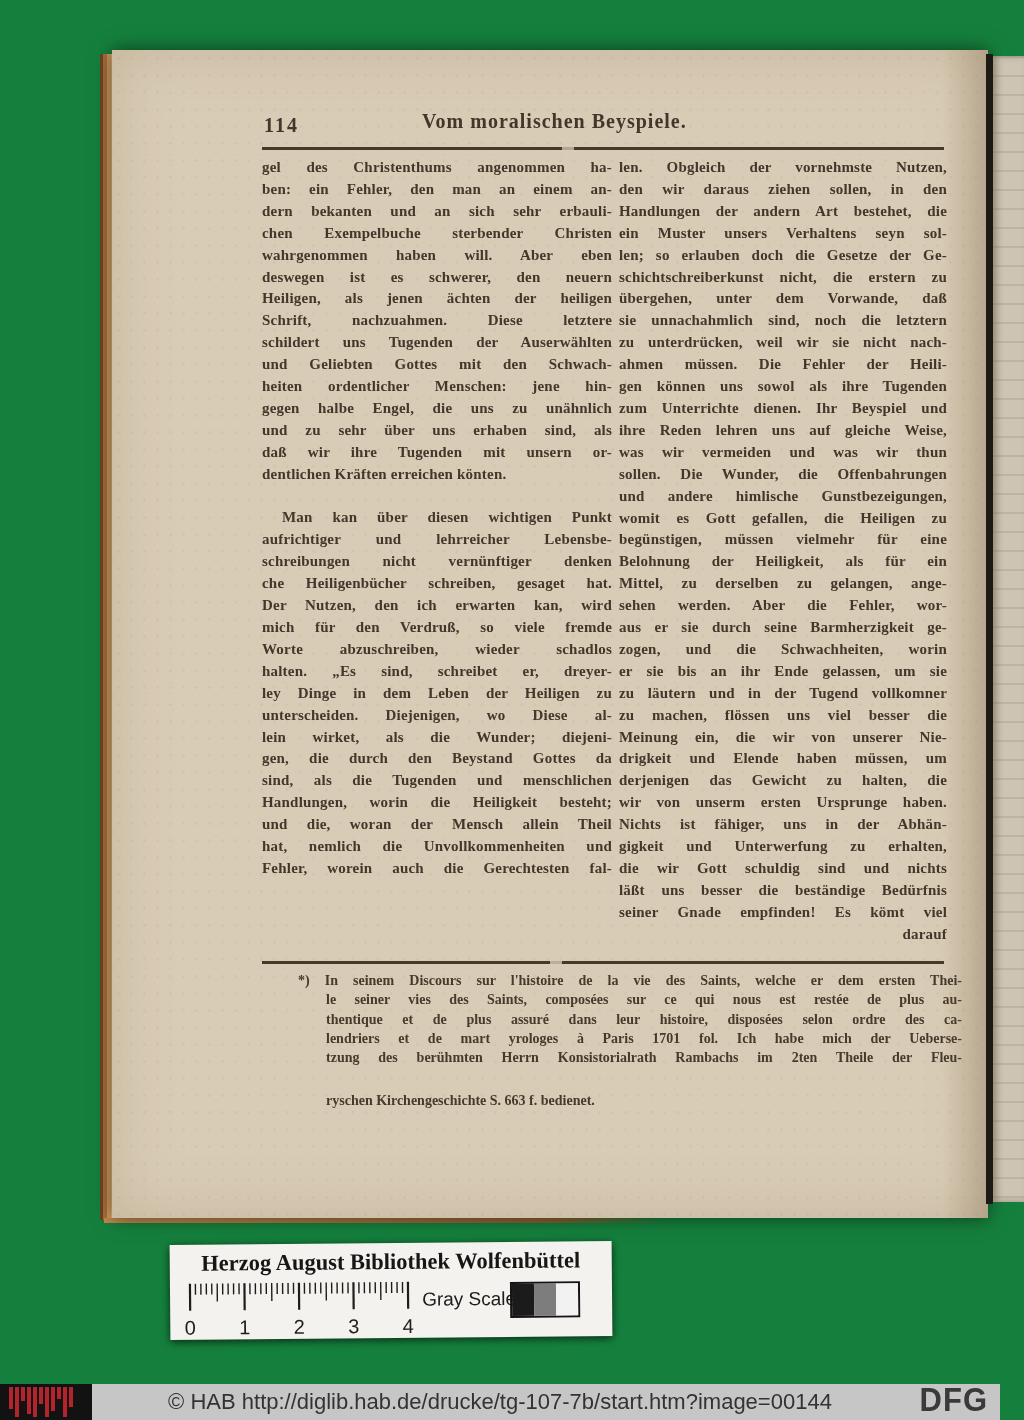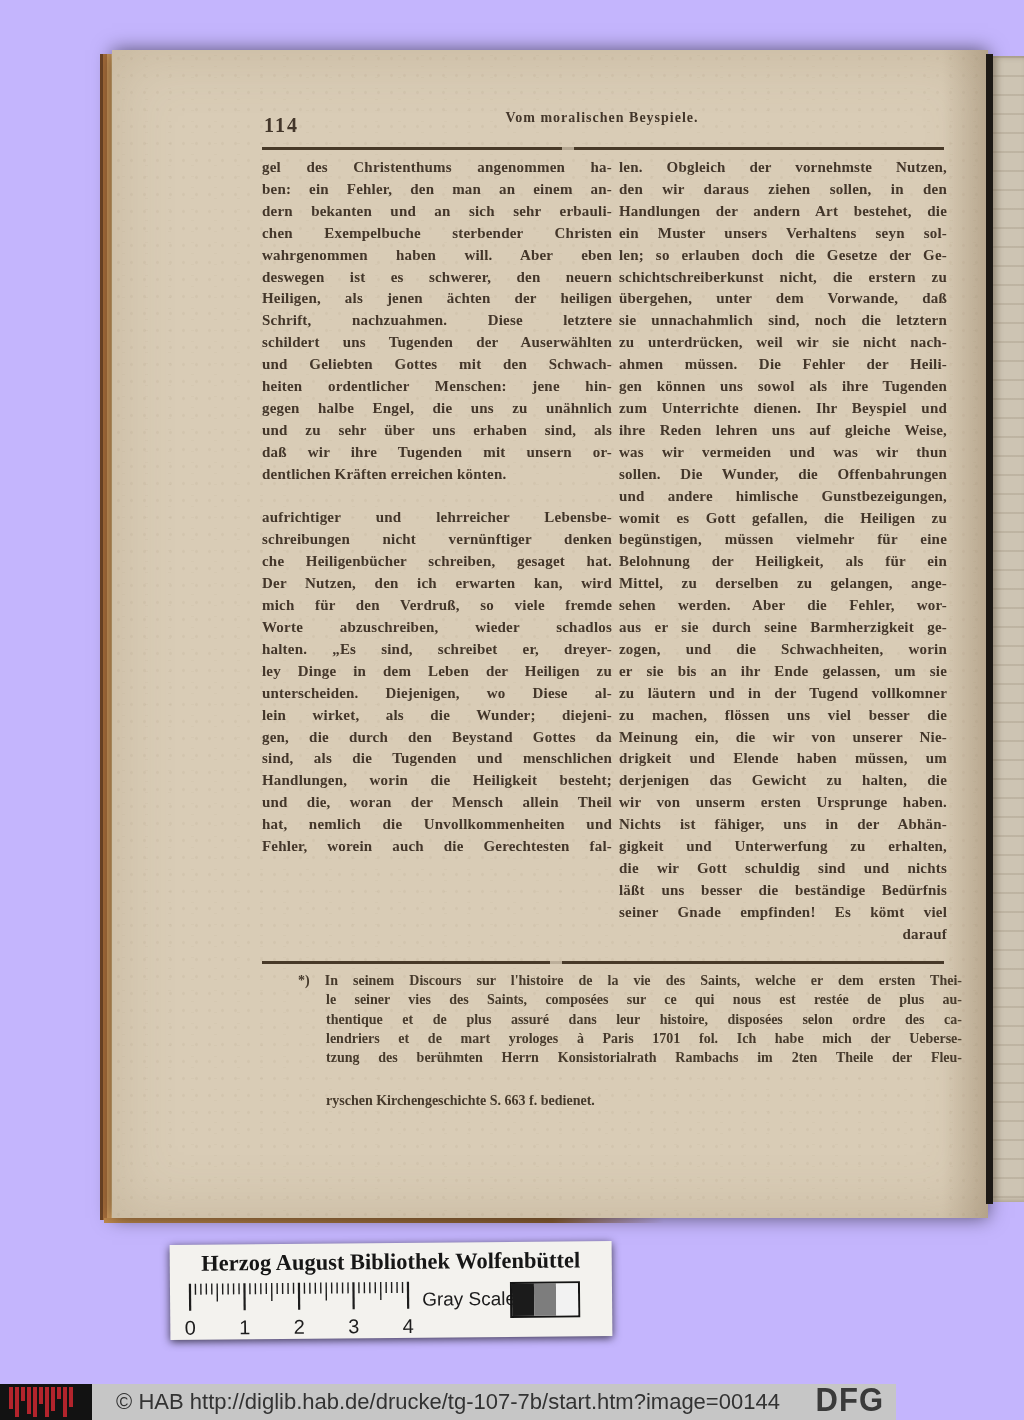--- a/index.html
+++ b/index.html
@@ -1,16 +1,16 @@
 <!DOCTYPE html>
 <html><head>
 <meta charset="utf-8">
 <style>
   html,body{margin:0;padding:0;}
-  #stage{position:relative;width:1024px;height:1420px;background:#c4b5fd;overflow:hidden;
+  #stage{position:relative;width:1024px;height:1420px;background:#15803d;overflow:hidden;
          font-family:"Liberation Serif",serif;}
   
   #page-edges{position:absolute;left:100px;top:54px;width:14px;height:1166px;
     background:linear-gradient(90deg,#6e4526 0 3px,#a96f3c 3px 7px,#cf9a5d 7px 11px,#dfb57a 11px 14px);}
   #edge-bottom{position:absolute;left:104px;top:1218px;width:560px;height:5px;
     background:linear-gradient(90deg,#c08a4e,#8a5f33 80%,transparent);}
   #book-page{position:absolute;left:112px;top:50px;width:876px;height:1168px;
     background:#d9ccb6;
     background-image:radial-gradient(rgba(120,100,70,.07) 1px,transparent 1.6px),
                      radial-gradient(rgba(150,130,100,.06) 1px,transparent 1.4px);
@@ -18,22 +18,22 @@
     box-shadow:0 0 18px rgba(0,0,0,.55), inset 0 0 60px rgba(140,115,80,.25);}
   #book-page::after{content:"";position:absolute;right:0;top:0;width:46px;height:100%;
     background:linear-gradient(90deg,transparent,rgba(120,98,70,.28));}
   
   #gutter-gap{position:absolute;left:986px;top:54px;width:7px;height:1150px;background:#1d1915;}
   #facing-page{position:absolute;left:993px;top:56px;width:31px;height:1146px;background:#cdc4b3;
     background-image:repeating-linear-gradient(to bottom,rgba(110,95,72,.16) 0 2px,transparent 2px 19px);
     box-shadow:inset 4px 0 6px rgba(90,75,55,.45);}
   
   .pg-num{position:absolute;left:152px;top:64px;font-size:20px;font-weight:700;color:#43362a;letter-spacing:2px;}
-  .run-title{position:absolute;left:310px;top:60px;width:360px;text-align:center;
-    font-size:14px;font-weight:700;color:#43362a;letter-spacing:1px;}
+  .run-title{position:absolute;left:310px;top:60px;width:360px;
+    font-size:20px;font-weight:700;color:#43362a;letter-spacing:1px;}
   .head-rule{position:absolute;left:150px;top:97px;width:682px;height:3px;
     background:linear-gradient(90deg,#473928 0 300px,rgba(71,57,40,.25) 300px 312px,#473928 312px 100%);}
   
   .col{position:absolute;top:107px;font-weight:700;font-size:15px;line-height:21.9px;
     color:#43362a;text-align:justify;letter-spacing:.2px;}
   #col-left{left:150px;width:350px;}
   #col-right{left:507px;width:328px;}
   .tline{text-align-last:justify;}
   .tline.nojust{text-align-last:left;}
   .tline.catchword{text-align-last:right;}
@@ -51,21 +51,21 @@
   #ruler-card{position:absolute;left:170px;top:1243px;width:442px;height:95px;background:#f3f2ee;
     transform:rotate(-.5deg);box-shadow:0 2px 8px rgba(0,0,0,.7);}
   #ruler-title{position:absolute;left:0;top:6px;width:100%;text-align:center;font-weight:700;
     font-size:22.5px;color:#161616;white-space:nowrap;font-family:"Liberation Serif",serif;}
   #ruler-svg{position:absolute;left:10px;top:37px;}
   #grayscale-label{position:absolute;left:252px;top:46px;font-family:"Liberation Sans",sans-serif;
     font-size:19px;color:#1c1c1c;}
   #swatches{position:absolute;left:340px;top:40px;height:32px;border:2px solid #141414;display:flex;}
   .swatch{width:22px;height:32px;}
   
-  #footer-bar{position:absolute;left:0;top:1384px;width:896px;height:36px;background:#c6c6c6;}
+  #footer-bar{position:absolute;left:0;top:1384px;width:1000px;height:36px;background:#c6c6c6;}
   #hab-panel{position:absolute;left:0;top:0;width:92px;height:36px;background:#121212;display:flex;
     align-items:center;padding-left:9px;box-sizing:border-box;}
   #hab-logo{display:flex;align-items:flex-start;gap:2.5px;height:30px;}
   #hab-logo span{width:3.5px;background:#b3242c;display:block;}
   #copyright-text{position:absolute;left:0;top:0;width:100%;height:36px;line-height:36px;text-align:center;
     font-family:"Liberation Sans",sans-serif;font-size:22px;color:#333;}
   #dfg-logo{position:absolute;right:12px;top:0;height:36px;line-height:34px;
     font-family:"Liberation Sans",sans-serif;font-weight:800;font-size:31px;letter-spacing:1px;
     color:#3a3a3a;transform:scaleY(1.05);}
 </style>
@@ -92,20 +92,21 @@
         <div class="tline">Heiligen, als jenen ächten der heiligen</div>
         <div class="tline">Schrift, nachzuahmen.   Diese letztere</div>
         <div class="tline">schildert uns Tugenden der Auserwählten</div>
         <div class="tline">und Geliebten Gottes mit den Schwach-</div>
         <div class="tline">heiten ordentlicher Menschen: jene hin-</div>
         <div class="tline">gegen halbe Engel, die uns zu unähnlich</div>
         <div class="tline">und zu sehr über uns erhaben sind, als</div>
         <div class="tline">daß wir ihre Tugenden mit unsern or-</div>
         <div class="tline nojust">dentlichen Kräften erreichen könten.</div>
         <div class="tline blank"></div>
+        <div class="tline indent">Man kan über diesen wichtigen Punkt</div>
         <div class="tline">aufrichtiger und lehrreicher Lebensbe-</div>
         <div class="tline">schreibungen nicht vernünftiger denken</div>
         <div class="tline">che Heiligenbücher schreiben, gesaget hat.</div>
         <div class="tline">Der Nutzen, den ich erwarten kan, wird</div>
         <div class="tline">mich für den Verdruß, so viele fremde</div>
         <div class="tline">Worte abzuschreiben,  wieder schadlos</div>
         <div class="tline">halten.  „Es sind, schreibet er, dreyer-</div>
         <div class="tline">ley Dinge in dem Leben der Heiligen zu</div>
         <div class="tline">unterscheiden.  Diejenigen, wo Diese al-</div>
         <div class="tline">lein wirket,  als die Wunder;  diejeni-</div>

